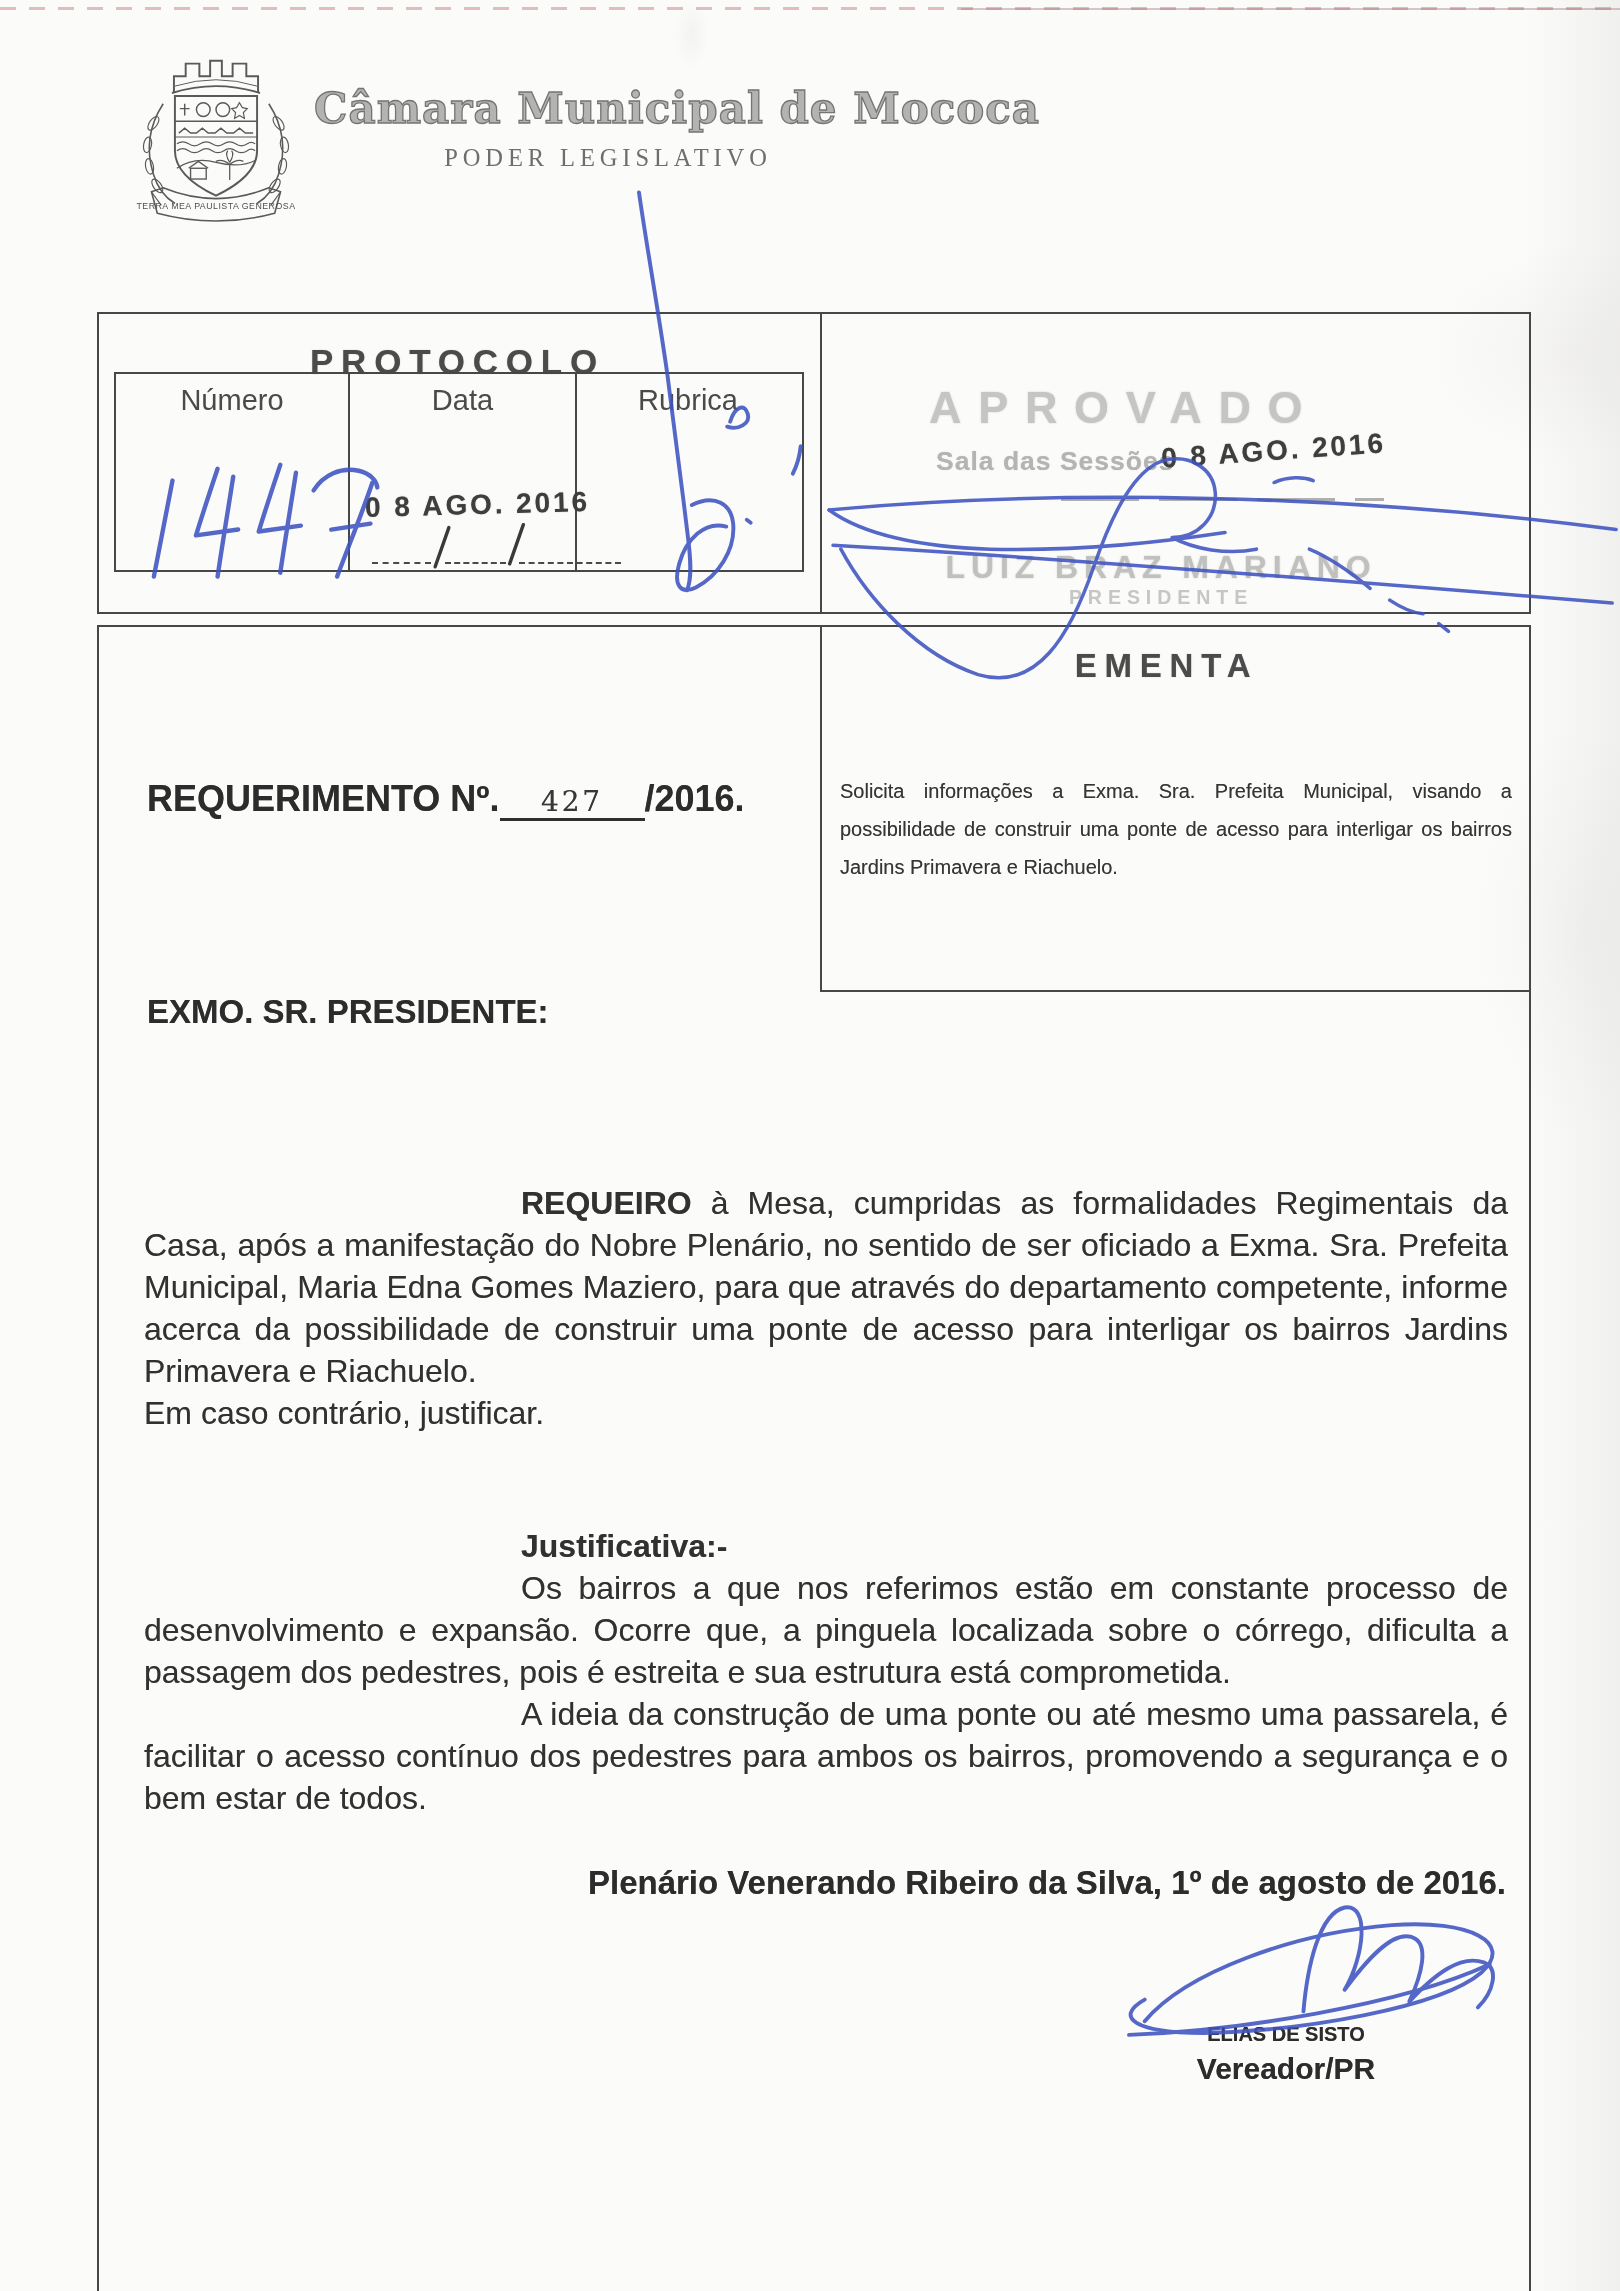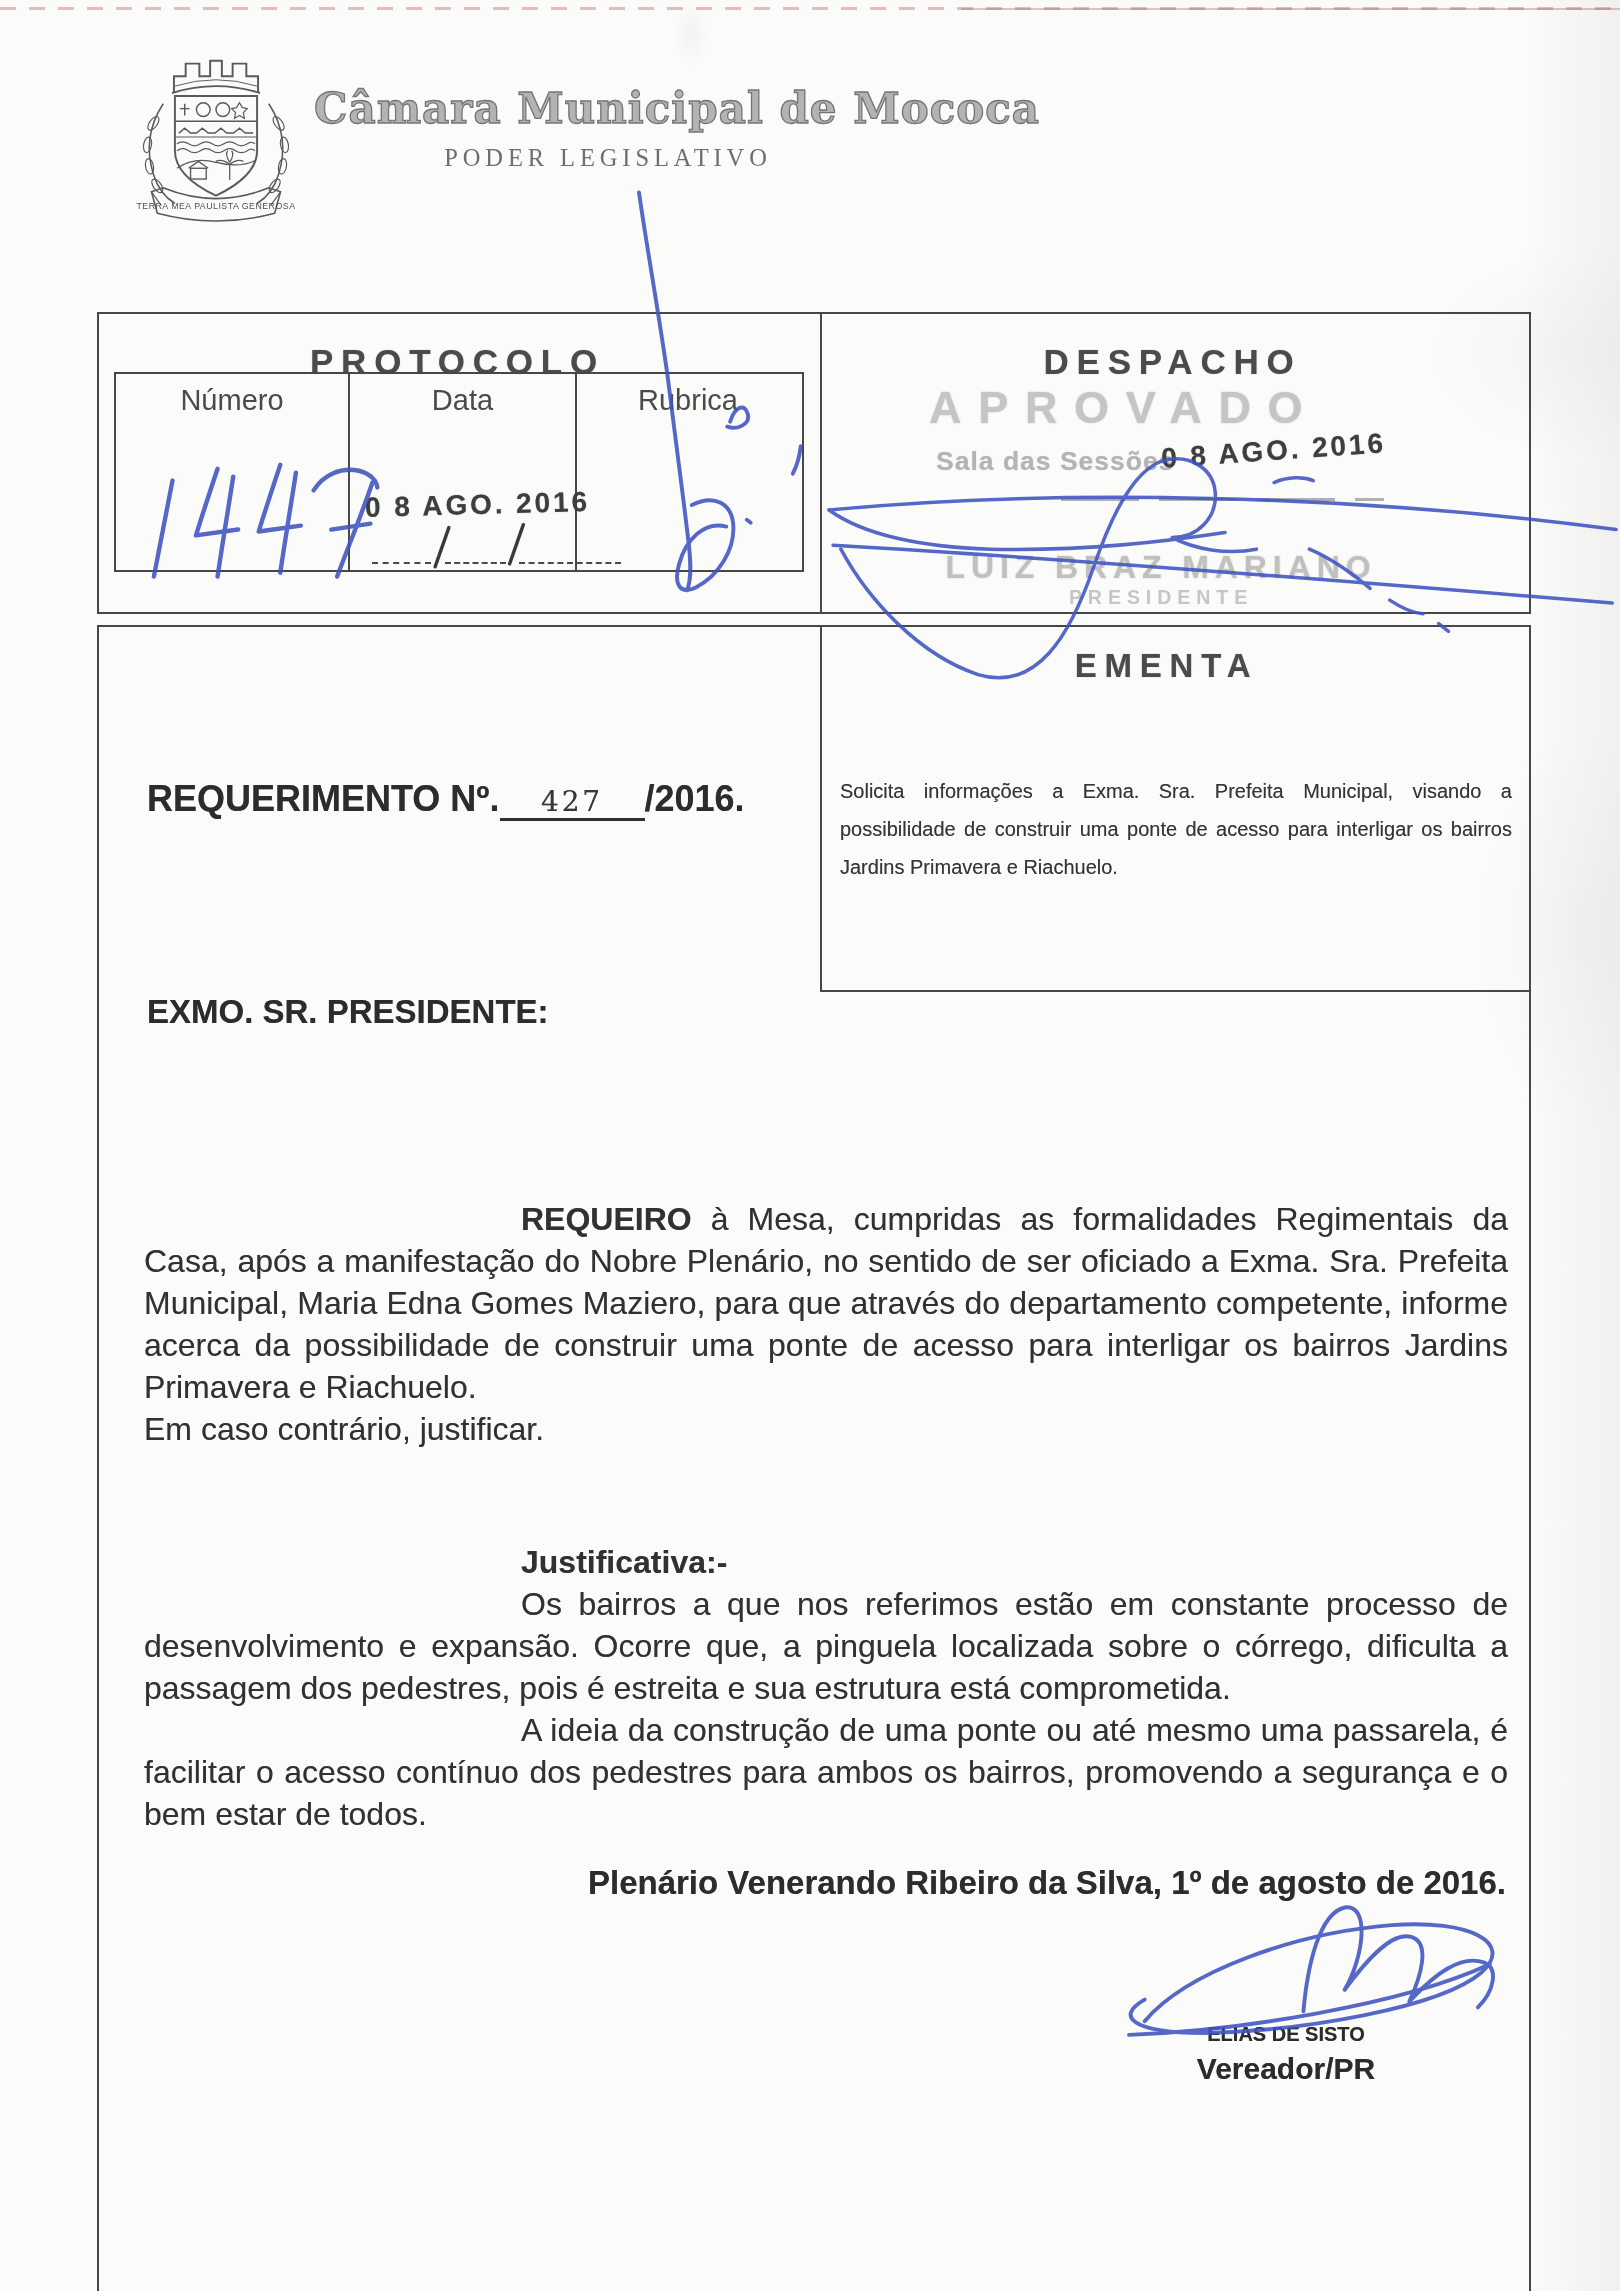--- a/index.html
+++ b/index.html
@@ -84,21 +84,21 @@
   .req-number-slot{
     display:inline-block;width:145px;border-bottom:3.9px solid #2f2f2f;text-align:center;
     font-family:"DejaVu Serif", serif;font-weight:400;font-size:28px;letter-spacing:2.9px;color:#383838;
     vertical-align:baseline;padding-top:9.8px;
   }
   .exmo{left:147px;top:993px;font-size:33px;font-weight:700;color:#2c2c2c;
         text-shadow:0 0 0.6px rgba(44,44,44,.6);}
 
   .body-text{
     font-size:32px;line-height:42px;color:#313131;
-    text-align:justify;text-shadow:0 0 0.6px rgba(49,49,49,.45);margin-top:16px;
+    text-align:justify;text-shadow:0 0 0.6px rgba(49,49,49,.45);
   }
   .para1{left:144px;top:1182px;width:1364px;}
   .para1 p{margin:0;text-indent:377px;}
   .para2{margin:0 0 0 377px;text-indent:0 !important;}
   .just-block{left:144px;top:1525px;width:1364px;}
   .just-title{margin:0 0 0 377px;font-weight:700;}
   .just-block p{margin:0;text-indent:377px;}
 
   .plenario{left:144px;top:1864px;width:1362px;text-align:right;
             font-size:33px;font-weight:700;color:#2c2c2c;white-space:nowrap;
@@ -163,21 +163,20 @@
   </svg>
 
   <div class="abs doc-title">Câmara Municipal de Mococa</div>
   <div class="abs doc-subtitle">PODER LEGISLATIVO</div>
 
   <div class="abs top-table">
     <div class="abs top-divider"></div>
   </div>
 
   <div class="abs box-heading" style="left:97px;top:342px;width:721px;text-align:center">PROTOCOLO</div>
-  <div class="abs box-heading" style="left:818px;top:342px;width:709px;text-align:center">DESPACHO</div>
 
   <div class="abs protocolo-table">
     <div class="pt-col" style="width:232px">Número</div>
     <div class="pt-col" style="width:227px">Data</div>
     <div class="pt-col" style="width:224px">Rubrica</div>
   </div>
 
   <div class="abs stamp-date" style="left:365px;top:489px;transform:rotate(-1.5deg)">0 8 AGO. 2016</div>
   <div class="abs dash-seg" style="left:372px;top:561px;width:59px"></div>
   <div class="abs dash-seg" style="left:445px;top:561px;width:61px"></div>

